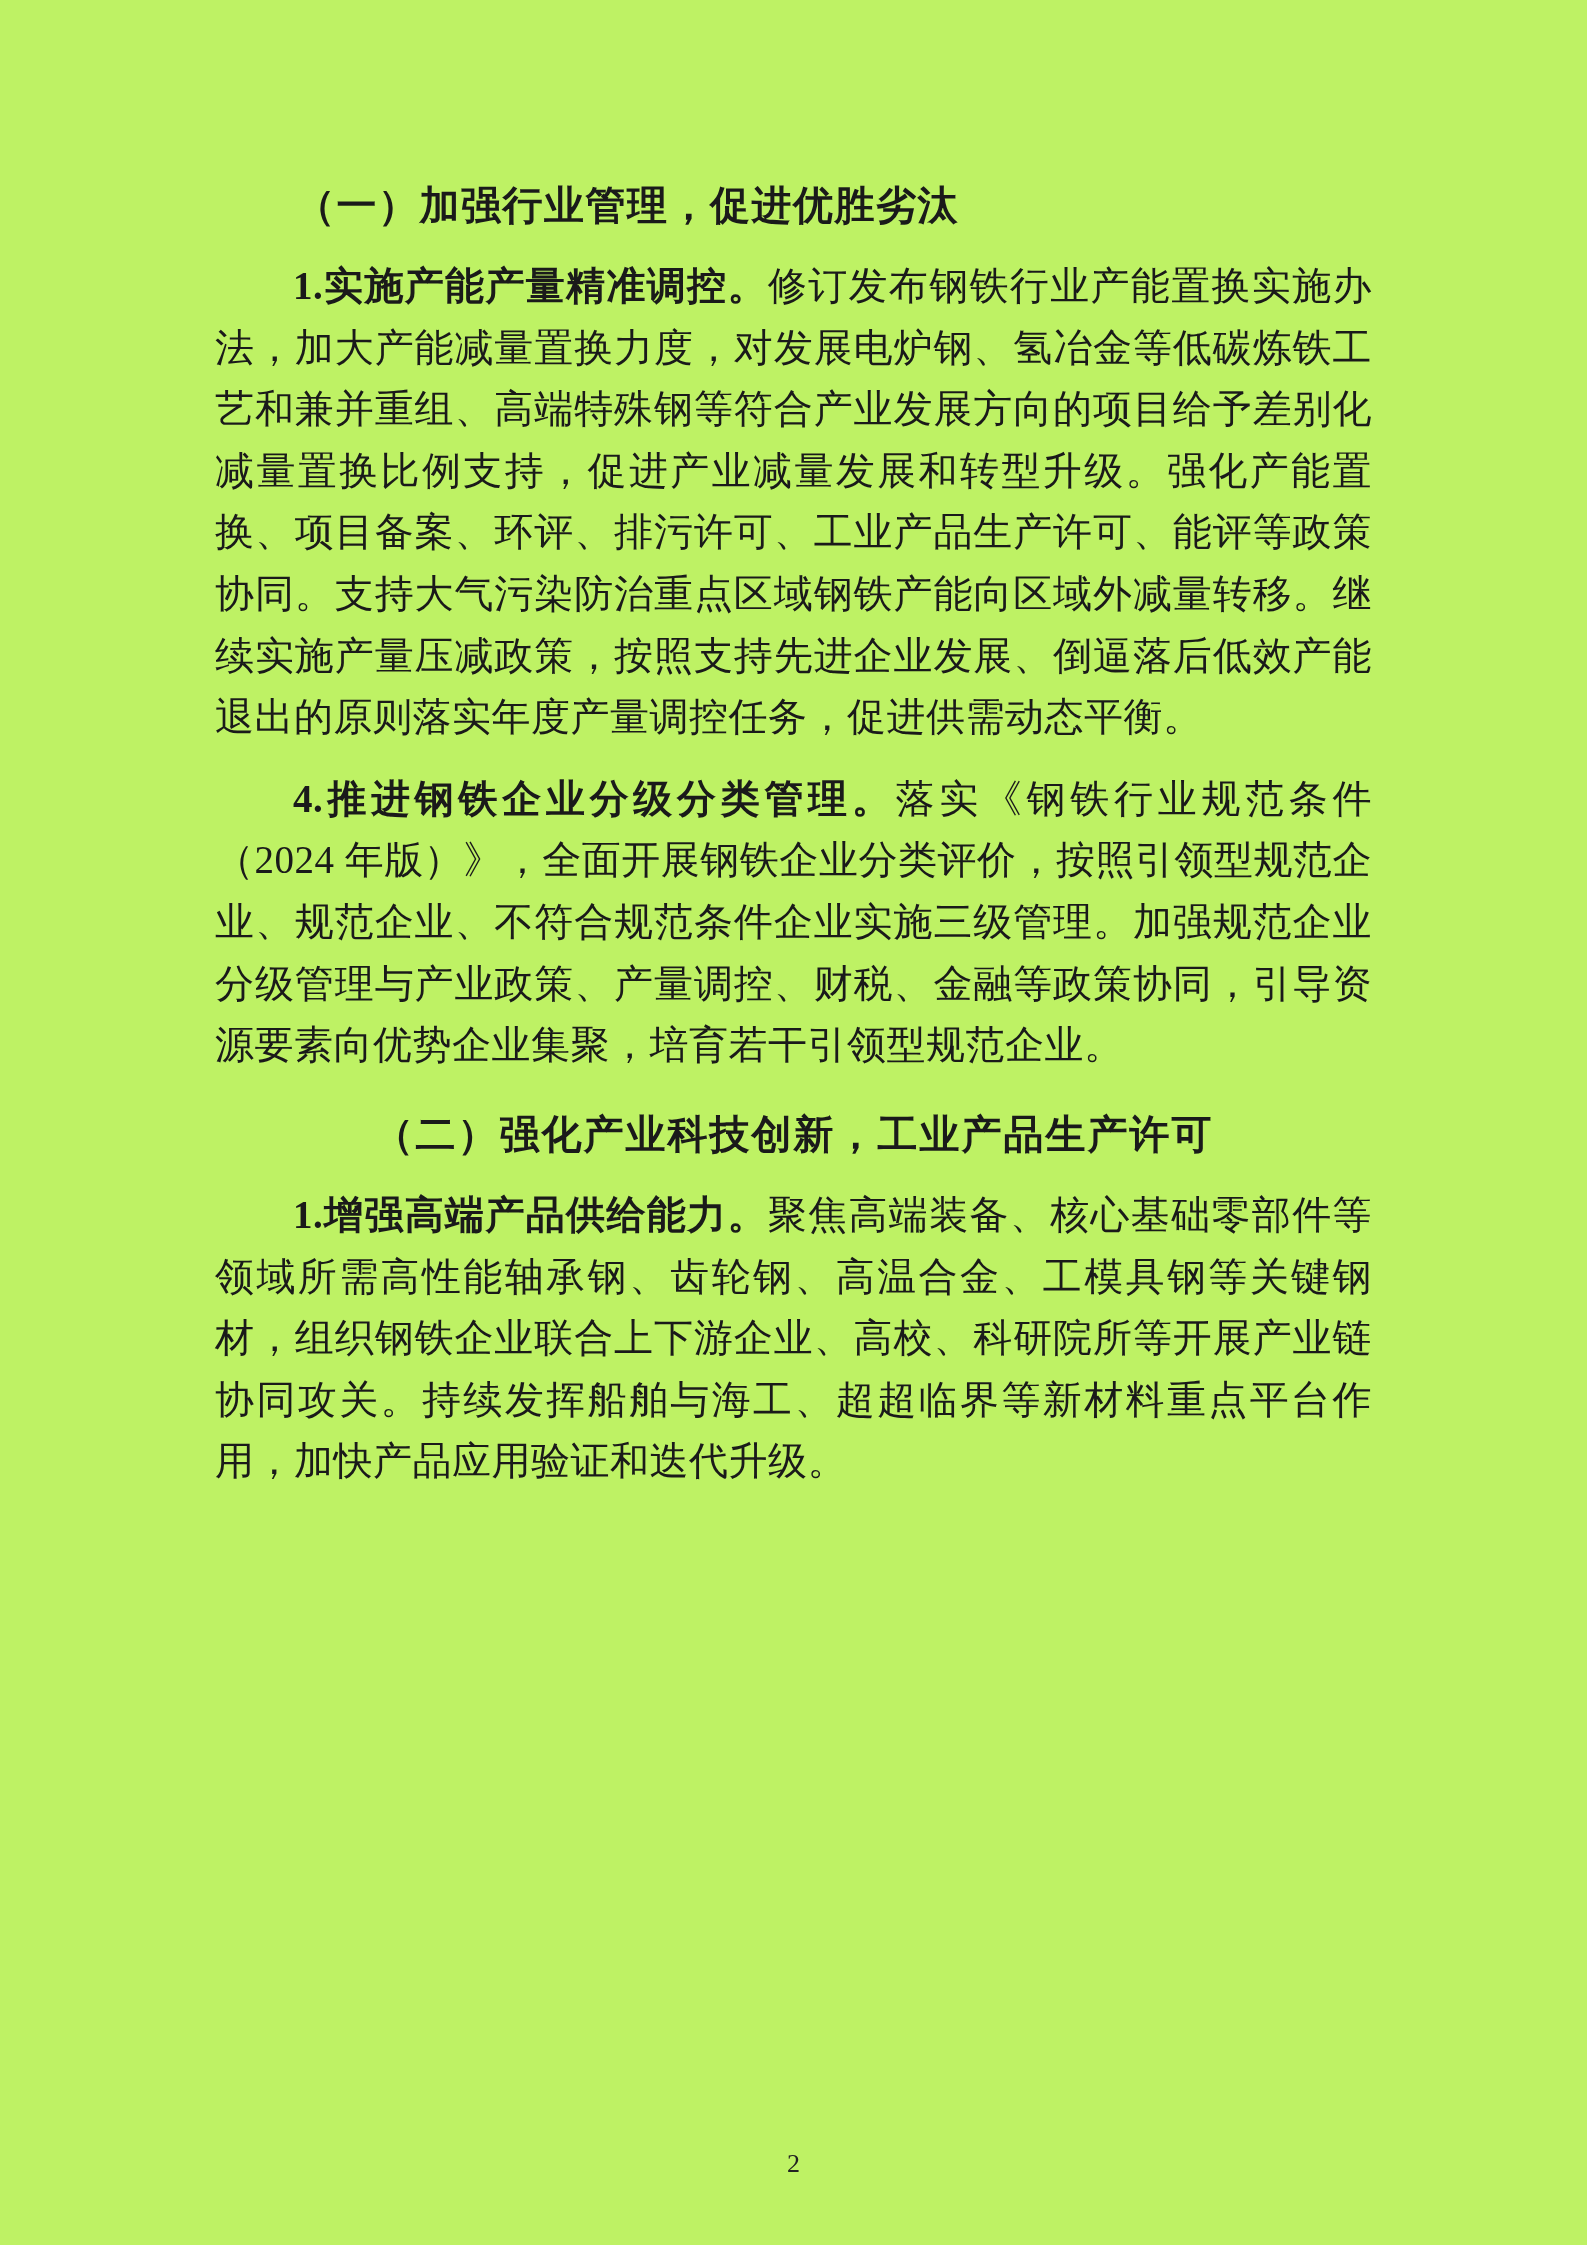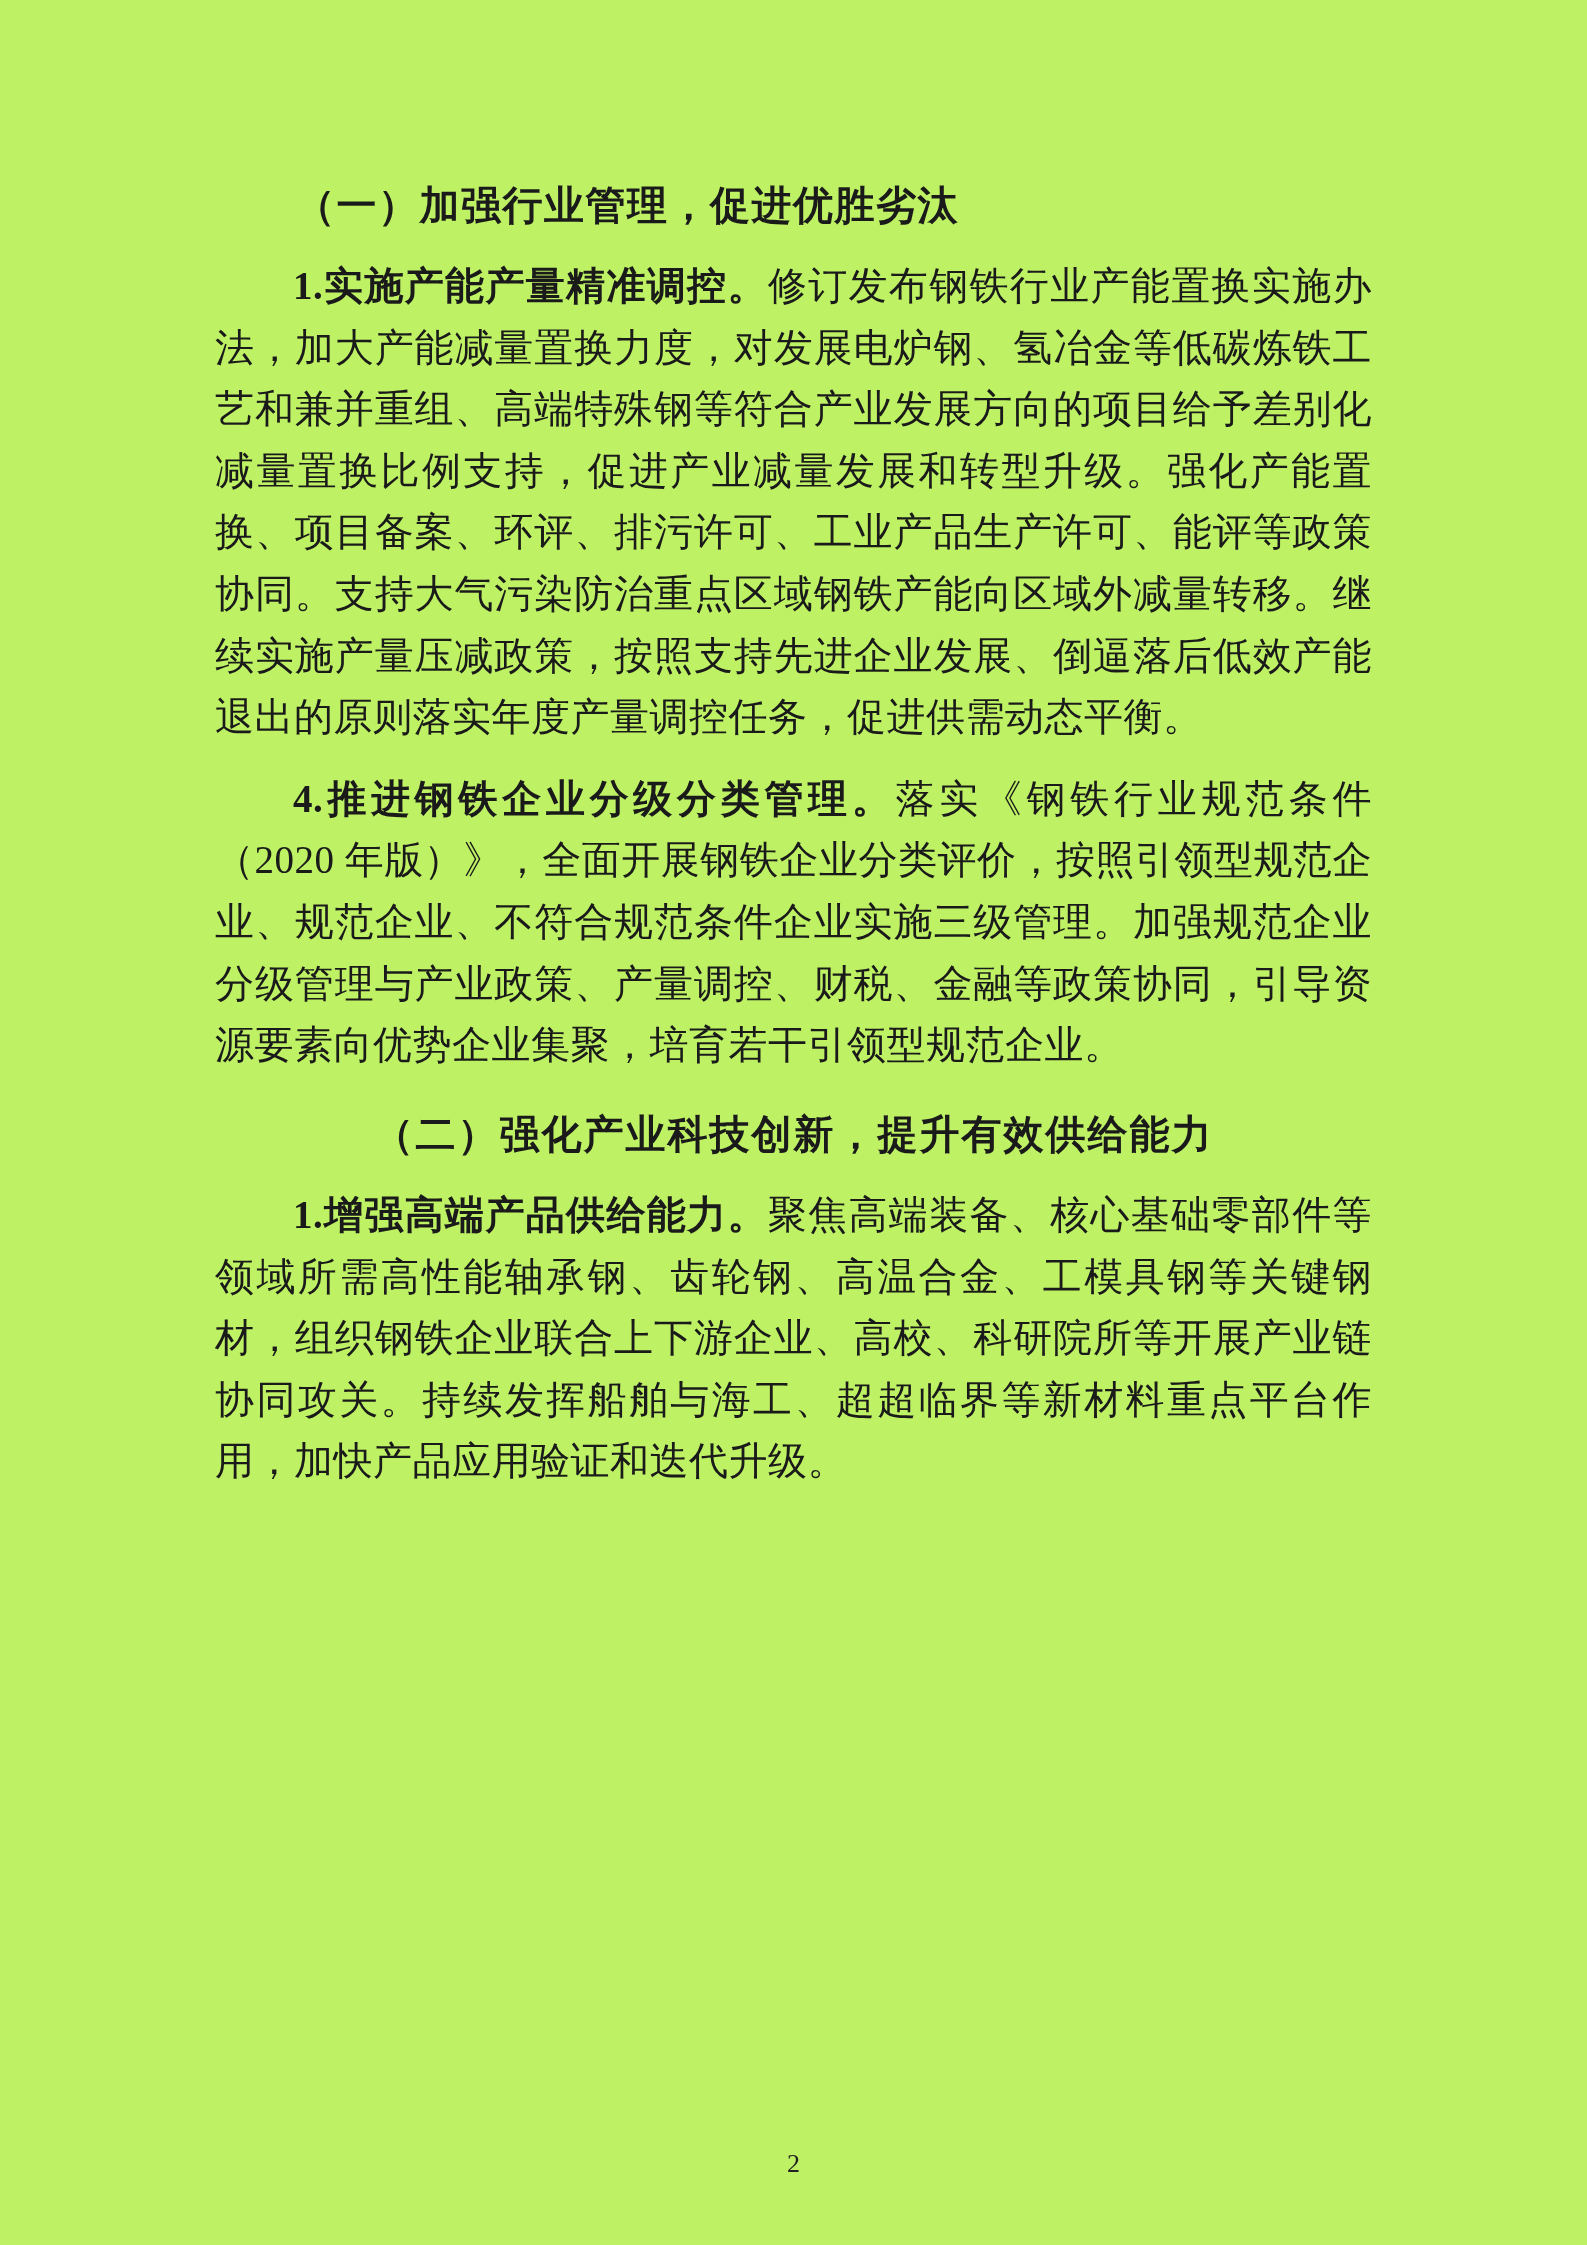--- a/index.html
+++ b/index.html
@@ -67,25 +67,25 @@
 <div class="page">
 
   <div class="doc-body">
 
     <div class="section-heading">（一）加强行业管理，促进优胜劣汰</div>
 
     <p class="para"><span class="lead">1.实施产能产量精准调控。</span><span>修订发布钢铁行业产能置换实施办法，加大产能减量置换力度，对发展电炉钢、氢冶金等低碳炼铁工艺和兼并重组、高端特殊钢等符合产业发展方向的项目给予差别化减量置换比例支持，促进产业减量发展和转型升级。强化产能置换、项目备案、环评、排污许可、工业产品生产许可、能评等政策协同。支持大气污染防治重点区域钢铁产能向区域外减量转移。继续实施产量压减政策，按照支持先进企业发展、倒逼落后低效产能退出的原则落实年度产量调控任务，促进供需动态平衡。</span></p>
 
     <div class="spacer-sm"></div>
 
-    <p class="para"><span class="lead">4.推进钢铁企业分级分类管理。</span><span>落实《钢铁行业规范条件（2020 年版）》，全面开展钢铁企业分类评价，按照引领型规范企业、规范企业、不符合规范条件企业实施三级管理。加强规范企业分级管理与产业政策、产量调控、财税、金融等政策协同，引导资源要素向优势企业集聚，培育若干引领型规范企业。</span></p>
+    <p class="para"><span class="lead">4.推进钢铁企业分级分类管理。</span><span>落实《钢铁行业规范条件（2024 年版）》，全面开展钢铁企业分类评价，按照引领型规范企业、规范企业、不符合规范条件企业实施三级管理。加强规范企业分级管理与产业政策、产量调控、财税、金融等政策协同，引导资源要素向优势企业集聚，培育若干引领型规范企业。</span></p>
 
     <div class="spacer-md"></div>
 
-    <div class="section-heading centered">（二）强化产业科技创新，提升有效供给能力</div>
+    <div class="section-heading centered">（二）强化产业科技创新，工业产品生产许可</div>
 
     <p class="para"><span class="lead">1.增强高端产品供给能力。</span><span>聚焦高端装备、核心基础零部件等领域所需高性能轴承钢、齿轮钢、高温合金、工模具钢等关键钢材，组织钢铁企业联合上下游企业、高校、科研院所等开展产业链协同攻关。持续发挥船舶与海工、超超临界等新材料重点平台作用，加快产品应用验证和迭代升级。</span></p>
 
   </div>
 
   <div class="page-number">2</div>
 
 </div>
 
 </body></html>

